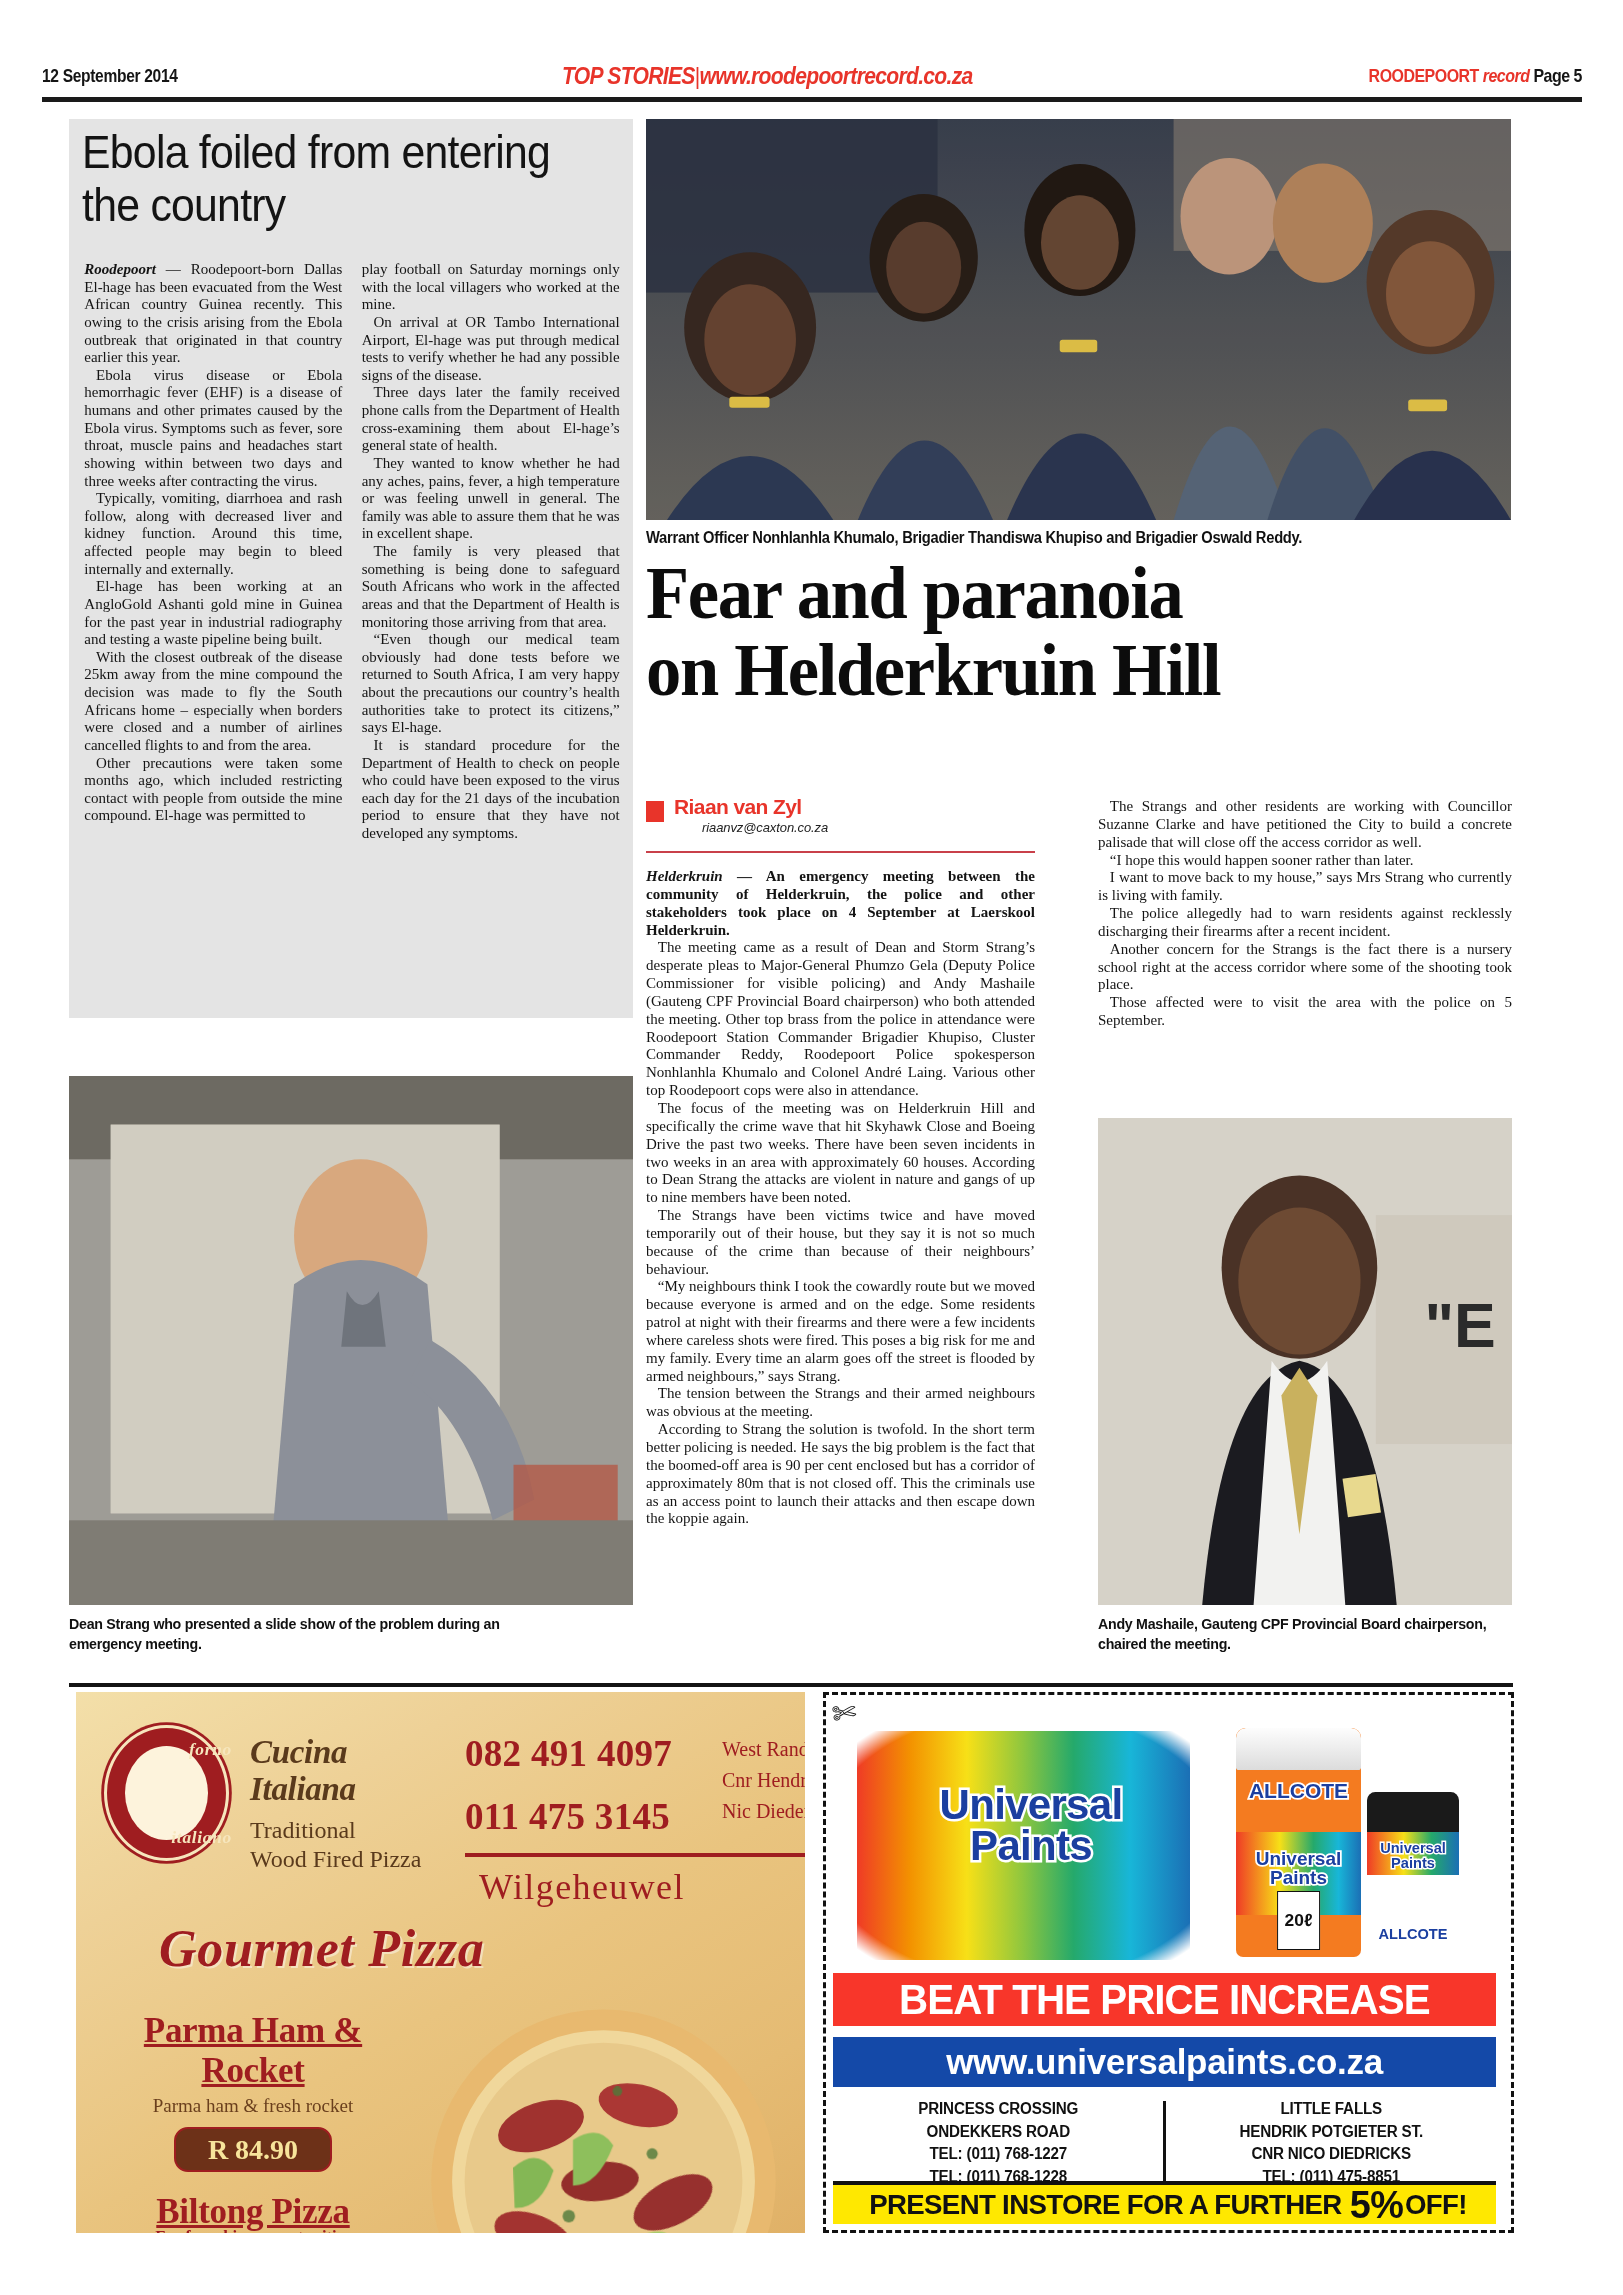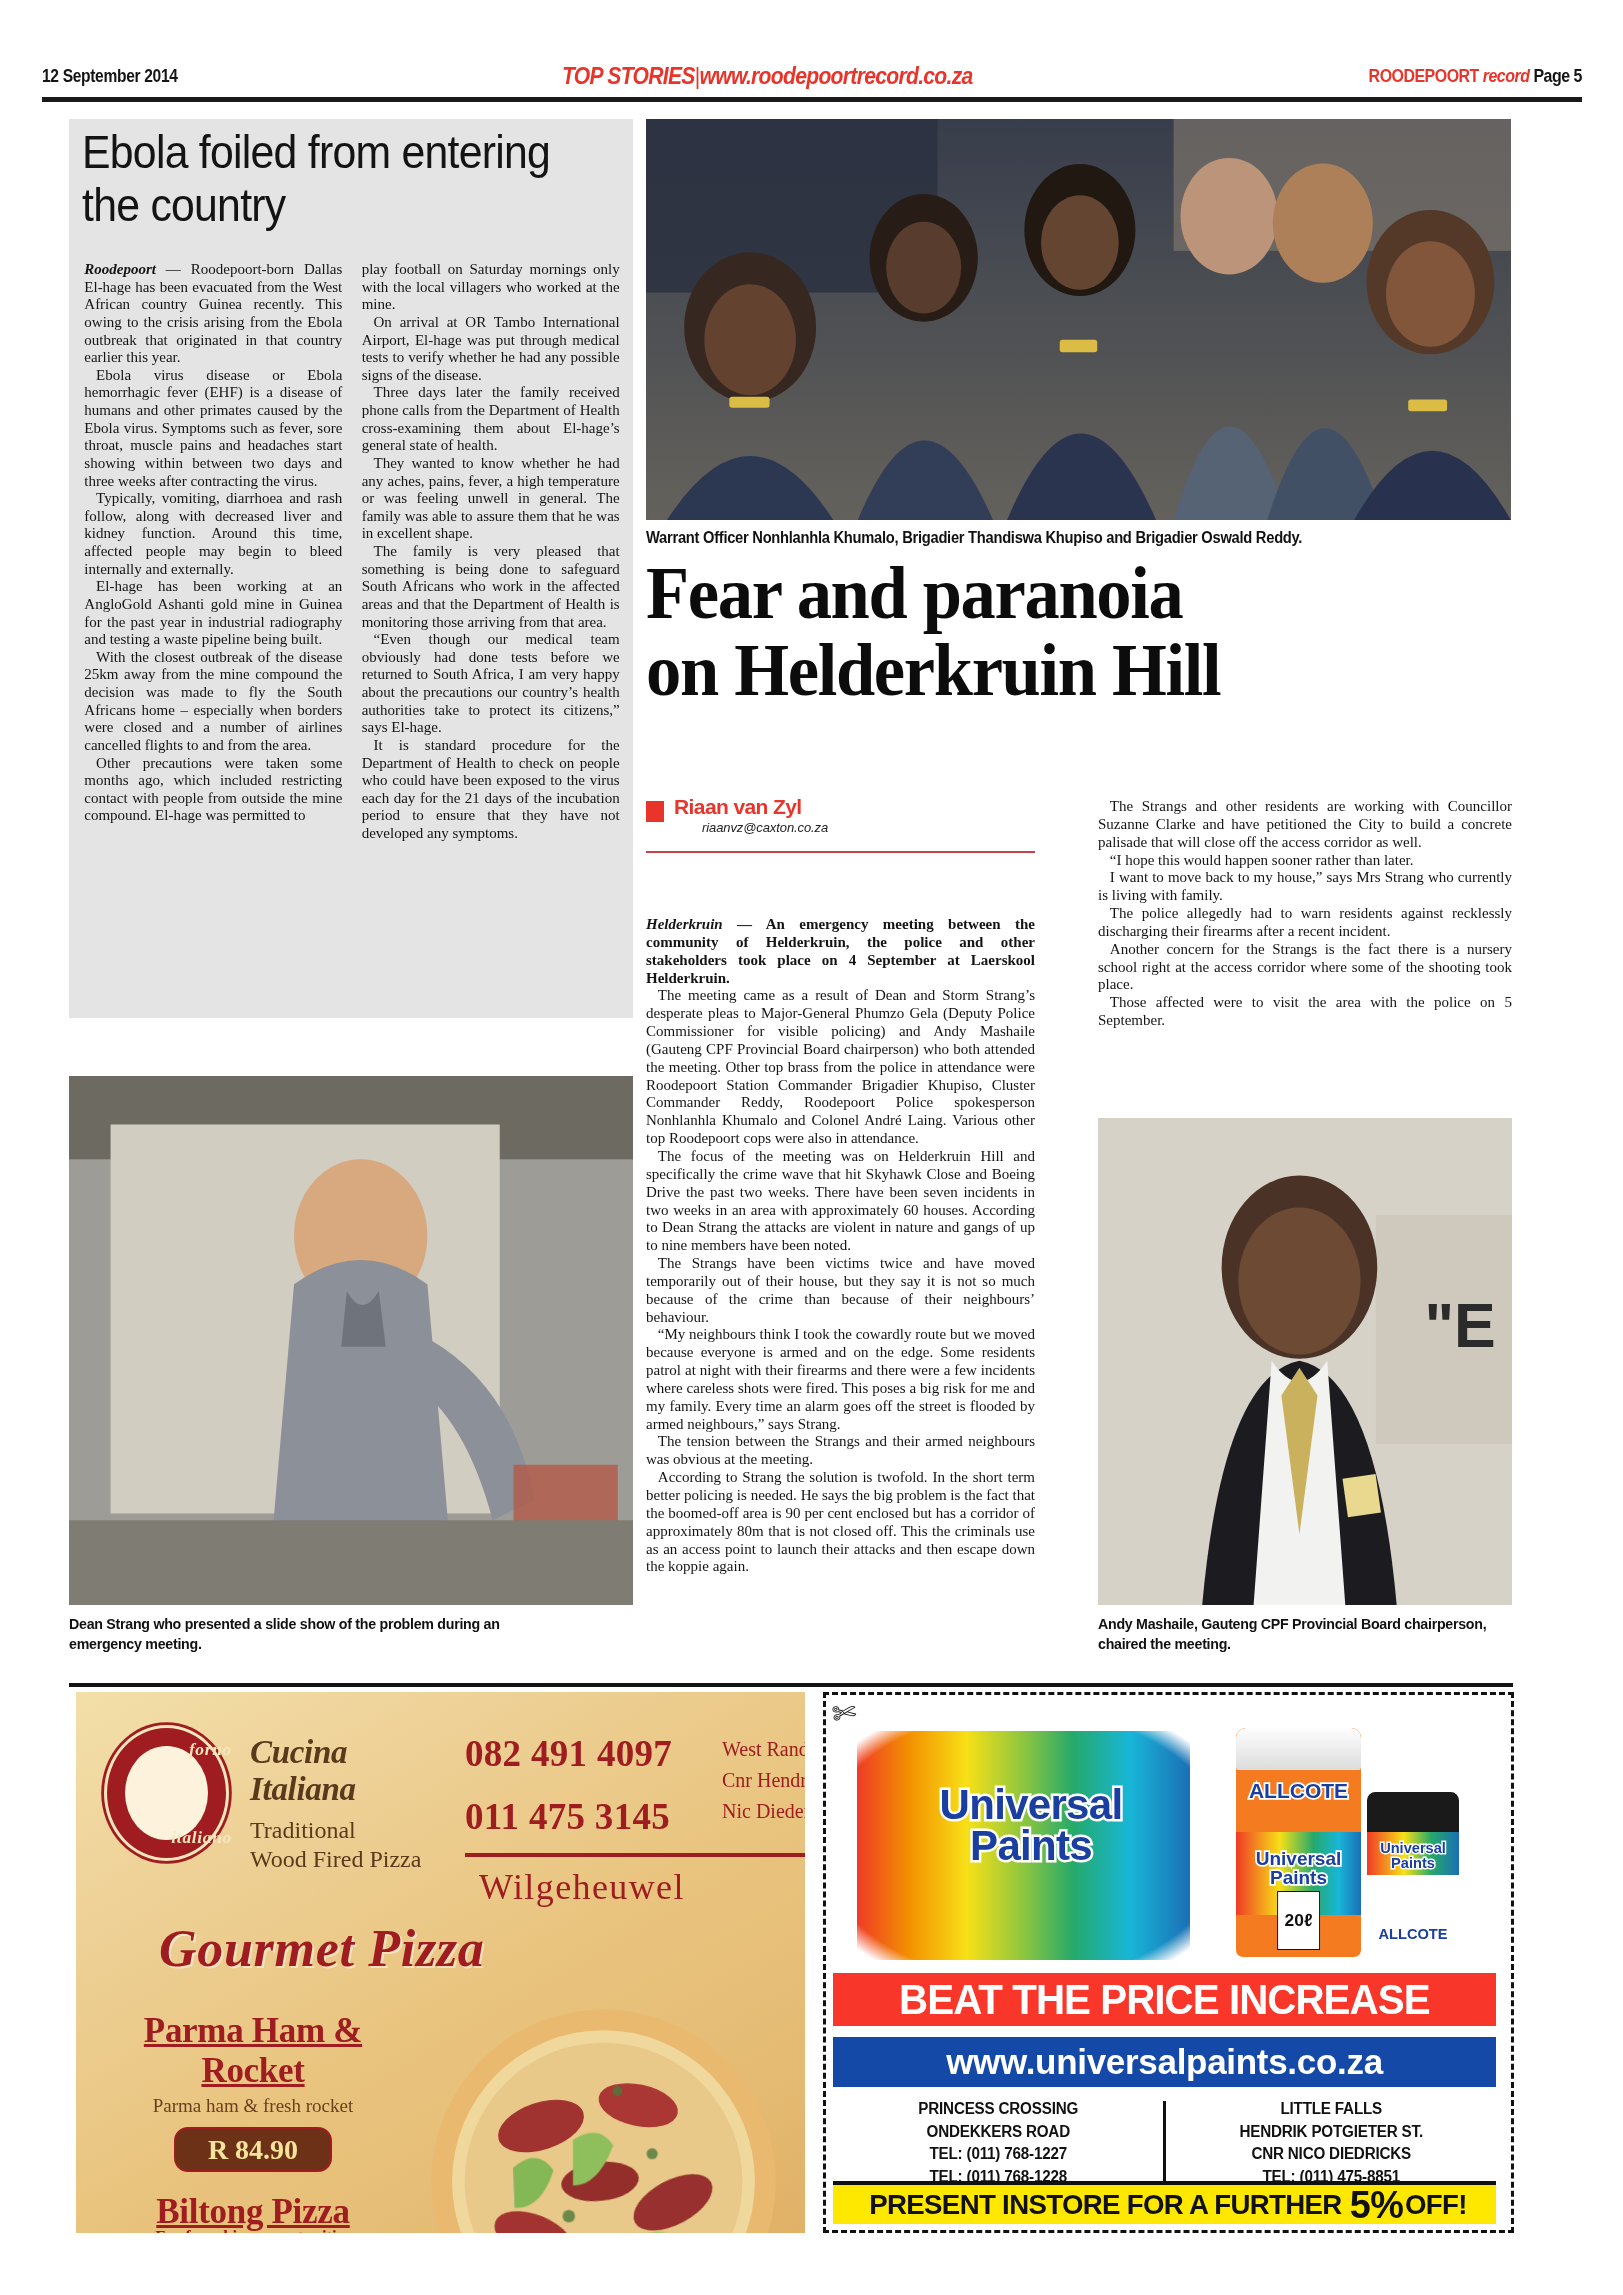--- a/index.html
+++ b/index.html
@@ -100,21 +100,21 @@
   .by-mail {
     position:absolute; left:28px; top:22px;
     font-family:"Liberation Sans", sans-serif; font-style:italic;
     font-size:13px; color:#222; letter-spacing:-0.1px;margin-left:28px;
   }
   .by-rule {
     position:absolute; left:646px; top:851px; width:389px; height:2.1px; background:#c9404a;
   }
 
   
-  .hk-col-a { position:absolute; left:646px; top:868px; width:389px;margin-top:48px; }
+  .hk-col-a { position:absolute; left:646px; top:868px; width:389px; }
   .hk-col-b { position:absolute; left:1098px; top:798px; width:414px; }
   .hk-col-a p, .hk-col-b p {
     font-family:"Liberation Serif", serif;
     font-size:15px; line-height:1.19; text-align:justify; color:#141414;
     text-indent:11.8px; hyphens:auto;
   }
   .hk-col-a p.lead { text-indent:0; font-weight:700; }
   .hk-col-a p.lead .place { font-style:italic; font-weight:700; }
   .hk-col-b p.first { text-indent:11.8px; }
 

